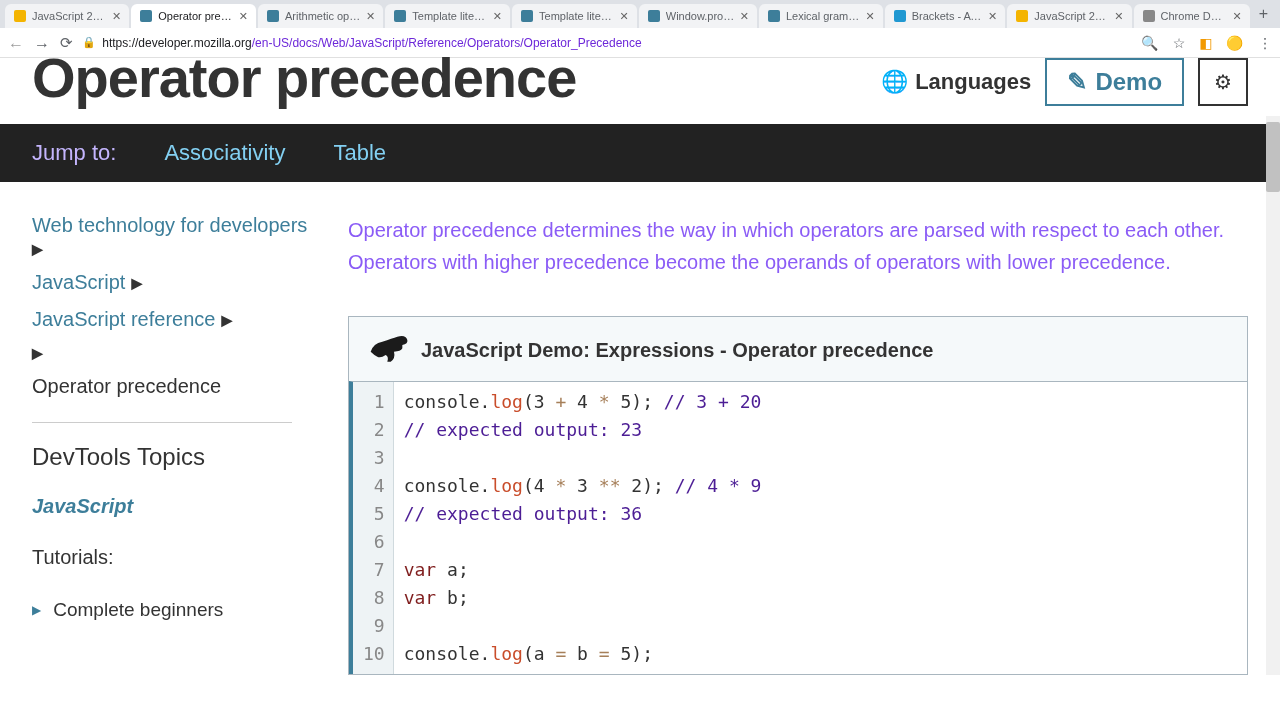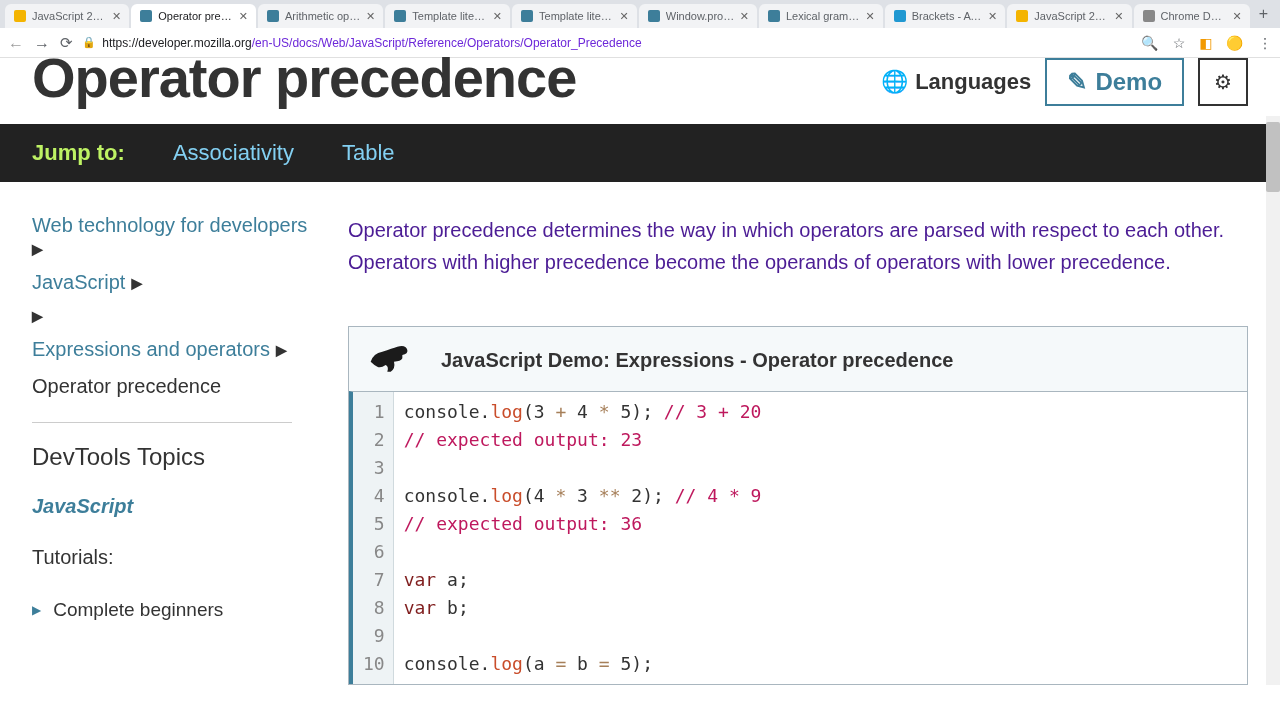--- a/index.html
+++ b/index.html
@@ -27,50 +27,50 @@
 
 .page { position: relative; }
 .header-row { display: flex; align-items: center; justify-content: space-between; padding: 0 32px 18px; }
 .page-title { font-size: 56px; font-weight: 700; color: #333; letter-spacing: -1px; line-height: 1; margin-top: -8px; }
 .header-actions { display: flex; align-items: center; gap: 14px; }
 .lang-btn { display: flex; align-items: center; gap: 6px; font-size: 22px; font-weight: 700; color: #333; cursor: pointer; }
 .edit-btn { display: flex; align-items: center; gap: 8px; font-size: 24px; font-weight: 700; color: #3d7e9a; border: 2px solid #3d7e9a; padding: 8px 20px; cursor: pointer; }
 .gear-btn { border: 2px solid #333; padding: 10px 14px; font-size: 20px; color: #333; cursor: pointer; }
 
 .jump-bar { background: #222; color: #fff; display: flex; align-items: center; padding: 16px 32px; gap: 40px; font-size: 22px; }
-.jump-label { color: #bef264; font-weight: bold; }
+.jump-label { color: #c4b5fd; }
 .jump-link { color: #83d0f2; cursor: pointer; margin-left: 8px; }
 
 .content-area { display: flex; padding: 32px 32px 0; gap: 36px; }
 .sidebar { width: 280px; flex-shrink: 0; }
 .bc { font-size: 20px; color: #3d7e9a; margin-bottom: 14px; display: flex; align-items: center; gap: 6px; flex-wrap: wrap; }
 .bc.current { color: #333; }
 .chev { color: #333; font-size: 14px; font-weight: bold; }
 .bc-divider { border-top: 1px solid #ccc; margin: 24px 0 20px; width: 260px; }
 .rel-title { font-size: 24px; color: #333; margin-bottom: 24px; font-weight: 400; }
 .rel-js { font-size: 20px; font-weight: 700; font-style: italic; color: #3d7e9a; margin-bottom: 28px; cursor:pointer; }
 .tut-title { font-size: 20px; color: #333; margin-bottom: 30px; }
 .tut-item { display: flex; align-items: center; gap: 12px; font-size: 19px; color: #333; cursor:pointer; }
 .tut-arrow { color: #3d7e9a; font-size: 12px; }
 
 .main { flex: 1; }
-.intro { font-size: 20px; color: #4c1d95; line-height: 1.6; margin-bottom: 48px; }
+.intro { font-size: 20px; color: #8b5cf6; line-height: 1.6; margin-bottom: 38px; }
 
 .demo-box { border: 1px solid #a9b6bf; background: #f5f9fa; }
-.demo-header { display: flex; align-items: center; gap: 32px; padding: 16px 20px 14px; }
+.demo-header { display: flex; align-items: center; gap: 12px; padding: 16px 20px 14px; }
 .dino { width: 40px; height: 34px; }
 .demo-title { font-size: 20px; font-weight: 700; color: #333; }
 .code-area { border-top: 1px solid #a9b6bf; background: #fff; display: flex; border-left: 4px solid #3d7e9a; font-family: Menlo, Consolas, monospace; font-size: 18px; }
 .gutter { background: #eef3f5; text-align: right; color: #888; padding: 6px 8px 6px 10px; line-height: 28px; border-right: 1px solid #d0dade; }
 .code-lines { padding: 6px 10px; line-height: 28px; white-space: pre; }
 .code-line .kw { color: #7f1d1d; }
 .code-line .fn { color: #c94d2b; }
 .code-line .num { color: #333; }
 .code-line .op { color: #a67f59; }
-.code-line .cm { color: #be185d; }
+.code-line .cm { color: #4c1d95; }
 .code-line .pn { color: #333; }
 
 .scrollbar { position: absolute; right: 0; top: 58px; width: 14px; bottom: 0; background: #f1f1f1; }
 .scroll-thumb { background: #c1c1c1; width: 100%; height: 70px; position: absolute; top: 6px; border-radius: 2px; }
 </style>
 </head>
 <body>
 
 <div class="tab-strip" id="tab-strip">
     <div class="tab">
@@ -193,24 +193,24 @@
           <span>Web technology for developers</span>
         </div>
       <div class="bc" style="margin-top:-10px">
           <span class="chev">▶</span>
         </div>
       <div class="bc">
           <span>JavaScript</span> 
           <span class="chev">▶</span>
         </div>
       <div class="bc">
-          <span class="chev">▶</span>
-        </div>
-      <div class="bc">
-          <span>Expressions and operators</span> 
+          <span>JavaScript reference</span> 
+          <span class="chev">▶</span>
+        </div>
+      <div class="bc">
           <span class="chev">▶</span>
         </div>
       <div class="bc current">
           <span>Operator precedence</span>
         </div>
       <div class="bc-divider"></div>
       <div class="rel-title">DevTools Topics</div>
       <div class="rel-js">JavaScript</div>
       <div class="tut-title">Tutorials:</div>
       <div class="tut-item">

